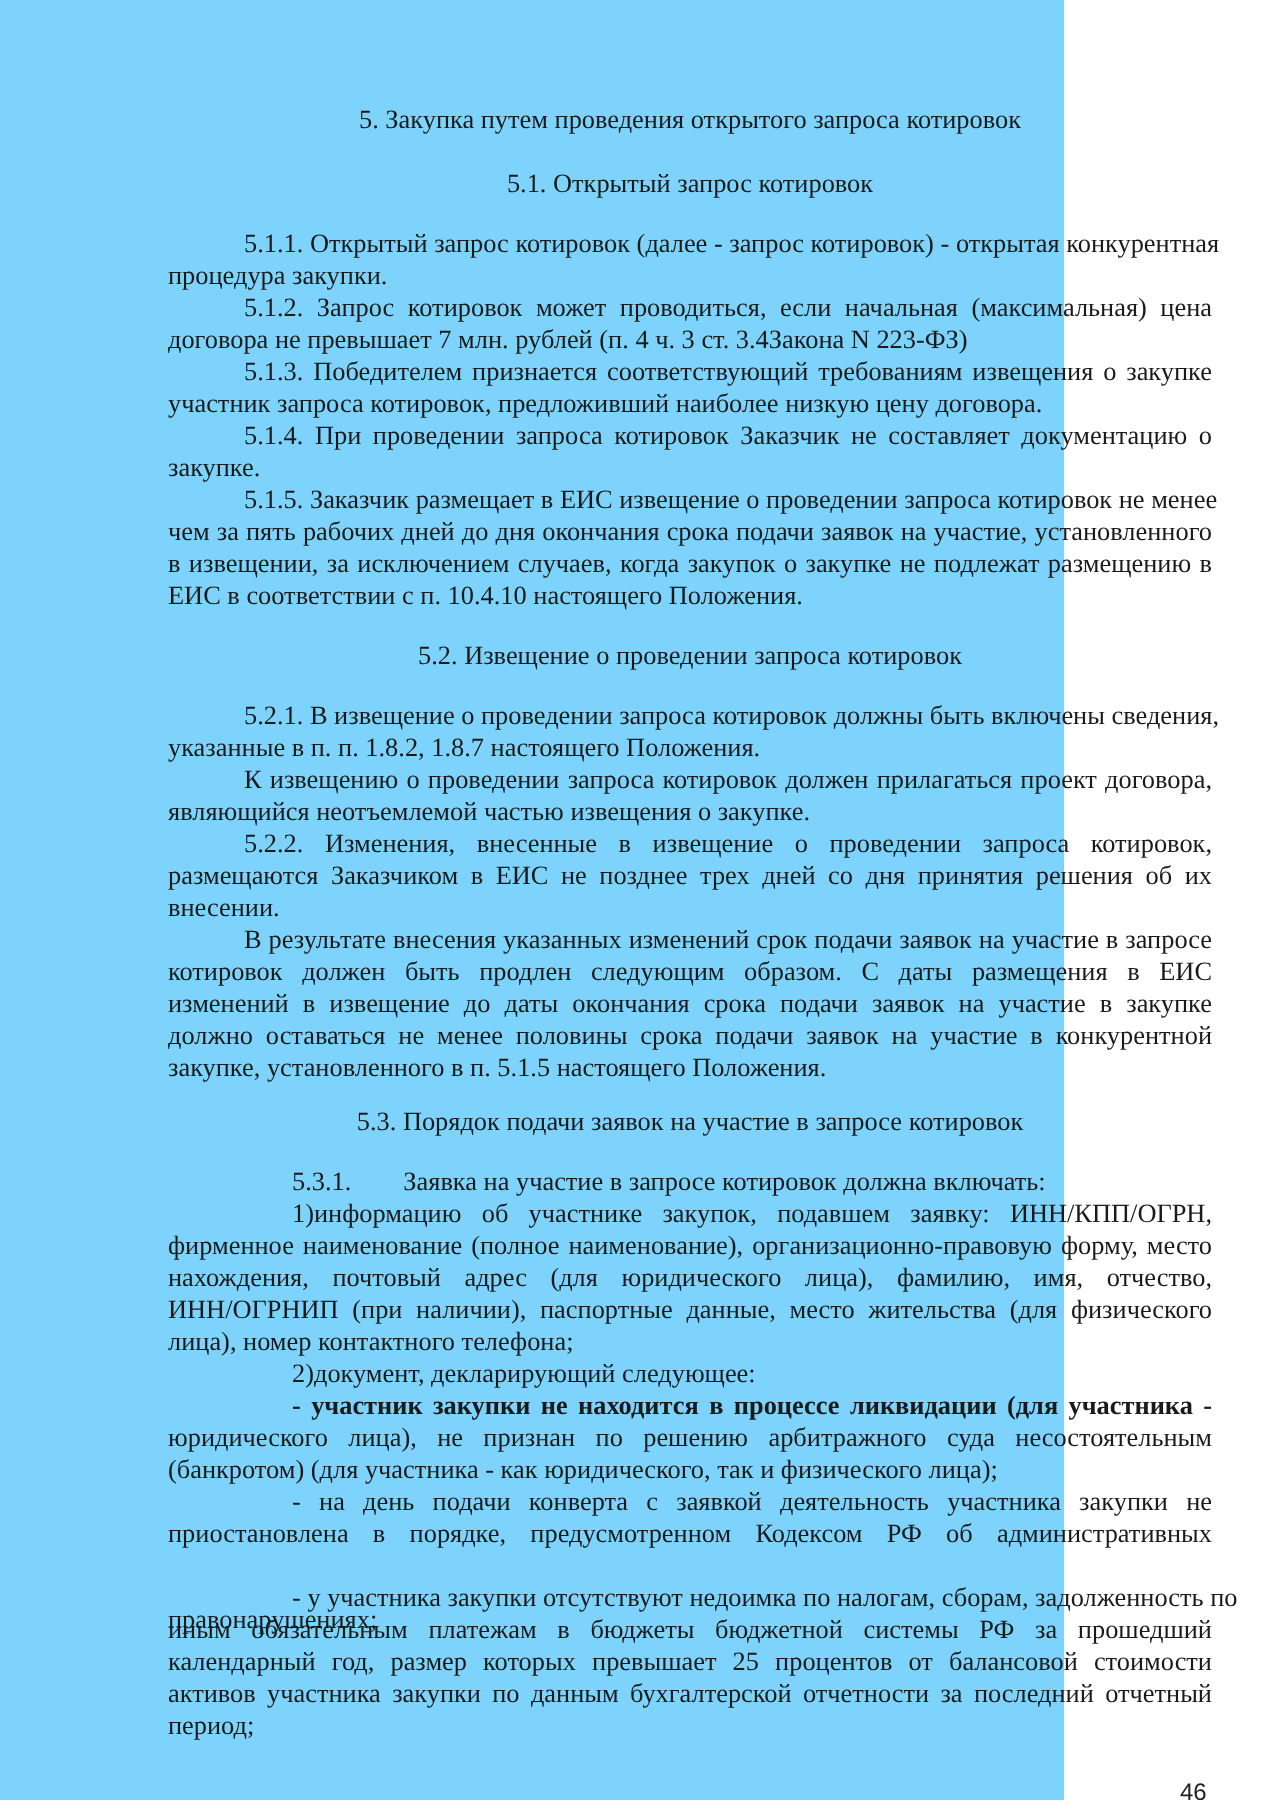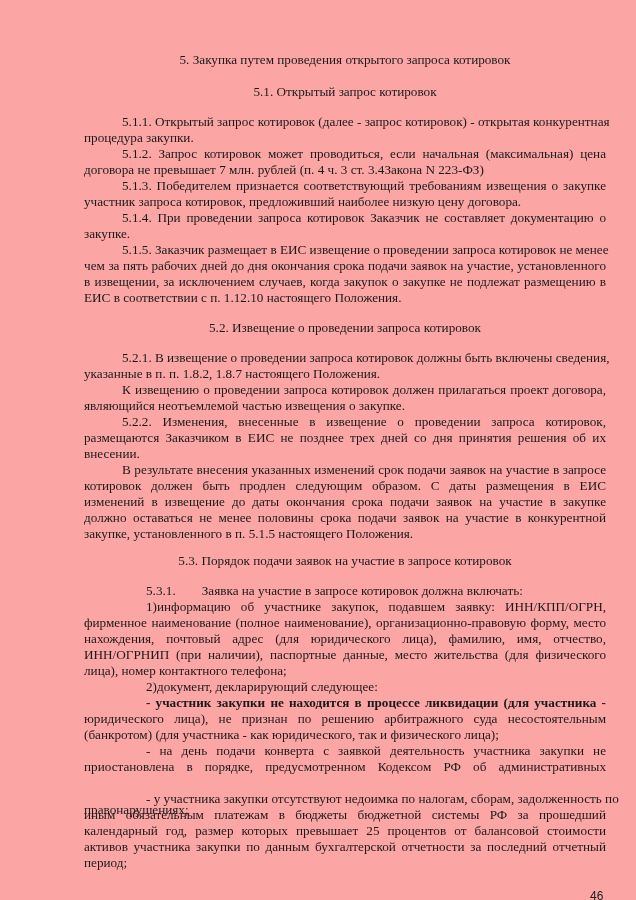--- a/index.html
+++ b/index.html
@@ -1,19 +1,19 @@
 <!DOCTYPE html>
 <html><head>
 <meta charset="utf-8">
 <style>
   html, body { margin: 0; padding: 0; background: #ffffff; }
   body { width: 636px; height: 900px; position: relative; overflow: hidden; }
   .page {
-    position: absolute; left: 0; top: 0; width: 636px; height: 900px;
-    background: #fca5a5; color: #1a1a1a;
+    position: absolute; left: 0; top: 0; width: 532px; height: 900px;
+    background: #7dd3fc; color: #1a1a1a;
     font-family: "Liberation Serif", "DejaVu Serif", serif;
     font-size: 13.2px;
   }
   .content { position: absolute; left: 84px; top: 0; width: 522px; }
   .h { position: absolute; left: 0; width: 522px; text-align: center; white-space: nowrap; }
   .ln { position: absolute; left: 0; width: 522px; white-space: nowrap; line-height: 16px; }
   .j { text-align: justify; text-align-last: justify; }
   .ind1 { text-indent: 38px; }
   .ind3 { text-indent: 62px; }
   .pagenum {
@@ -36,21 +36,21 @@
     <div class="ln" style="top:130px;">процедура закупки.</div>
     <div class="ln j ind1" style="top:146px;">5.1.2. Запрос котировок может проводиться, если начальная (максимальная) цена</div>
     <div class="ln" style="top:162px;">договора не превышает 7 млн. рублей (п. 4 ч. 3 ст. 3.4Закона N 223-ФЗ)</div>
     <div class="ln j ind1" style="top:178px;">5.1.3. Победителем признается соответствующий требованиям извещения о закупке</div>
     <div class="ln" style="top:194px;">участник запроса котировок, предложивший наиболее низкую цену договора.</div>
     <div class="ln j ind1" style="top:210px;">5.1.4. При проведении запроса котировок Заказчик не составляет документацию о</div>
     <div class="ln" style="top:226px;">закупке.</div>
     <div class="ln j ind1" style="top:242px;">5.1.5. Заказчик размещает в ЕИС извещение о проведении запроса котировок не менее</div>
     <div class="ln j" style="top:258px;">чем за пять рабочих дней до дня окончания срока подачи заявок на участие, установленного</div>
     <div class="ln j" style="top:274px;">в извещении, за исключением случаев, когда закупок о закупке не подлежат размещению в</div>
-    <div class="ln" style="top:290px;">ЕИС в соответствии с п. 1.12.10 настоящего Положения.</div>
+    <div class="ln" style="top:290px;">ЕИС в соответствии с п. 10.4.10 настоящего Положения.</div>
 
     <div class="h" style="top:320px;">5.2. Извещение о проведении запроса котировок</div>
 
     <div class="ln j ind1" style="top:350px;">5.2.1. В извещение о проведении запроса котировок должны быть включены сведения,</div>
     <div class="ln" style="top:366px;">указанные в п. п. 1.8.2, 1.8.7 настоящего Положения.</div>
     <div class="ln j ind1" style="top:382px;">К извещению о проведении запроса котировок должен прилагаться проект договора,</div>
     <div class="ln" style="top:398px;">являющийся неотъемлемой частью извещения о закупке.</div>
     <div class="ln j ind1" style="top:414px;">5.2.2. Изменения, внесенные в извещение о проведении запроса котировок,</div>
     <div class="ln j" style="top:430px;">размещаются Заказчиком в ЕИС не позднее трех дней со дня принятия решения об их</div>
     <div class="ln" style="top:446px;">внесении.</div>

